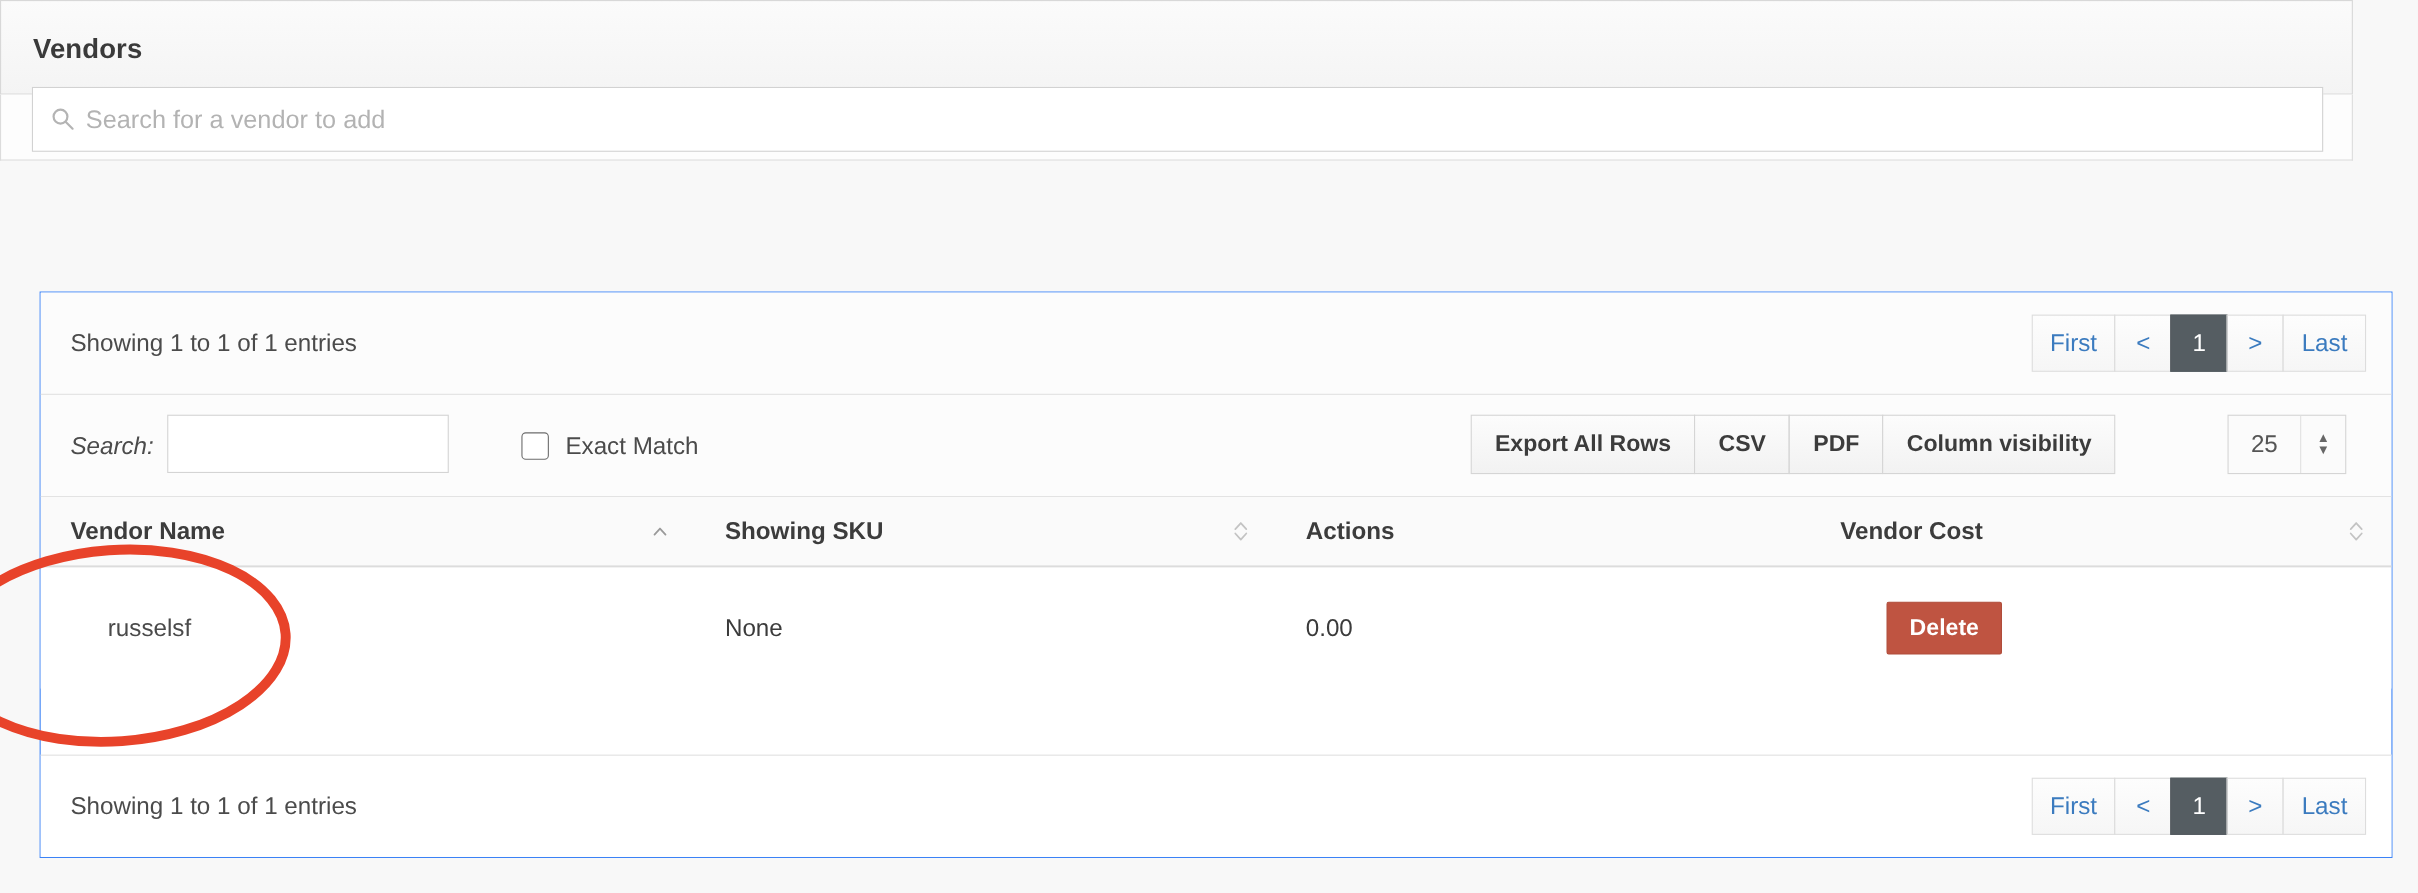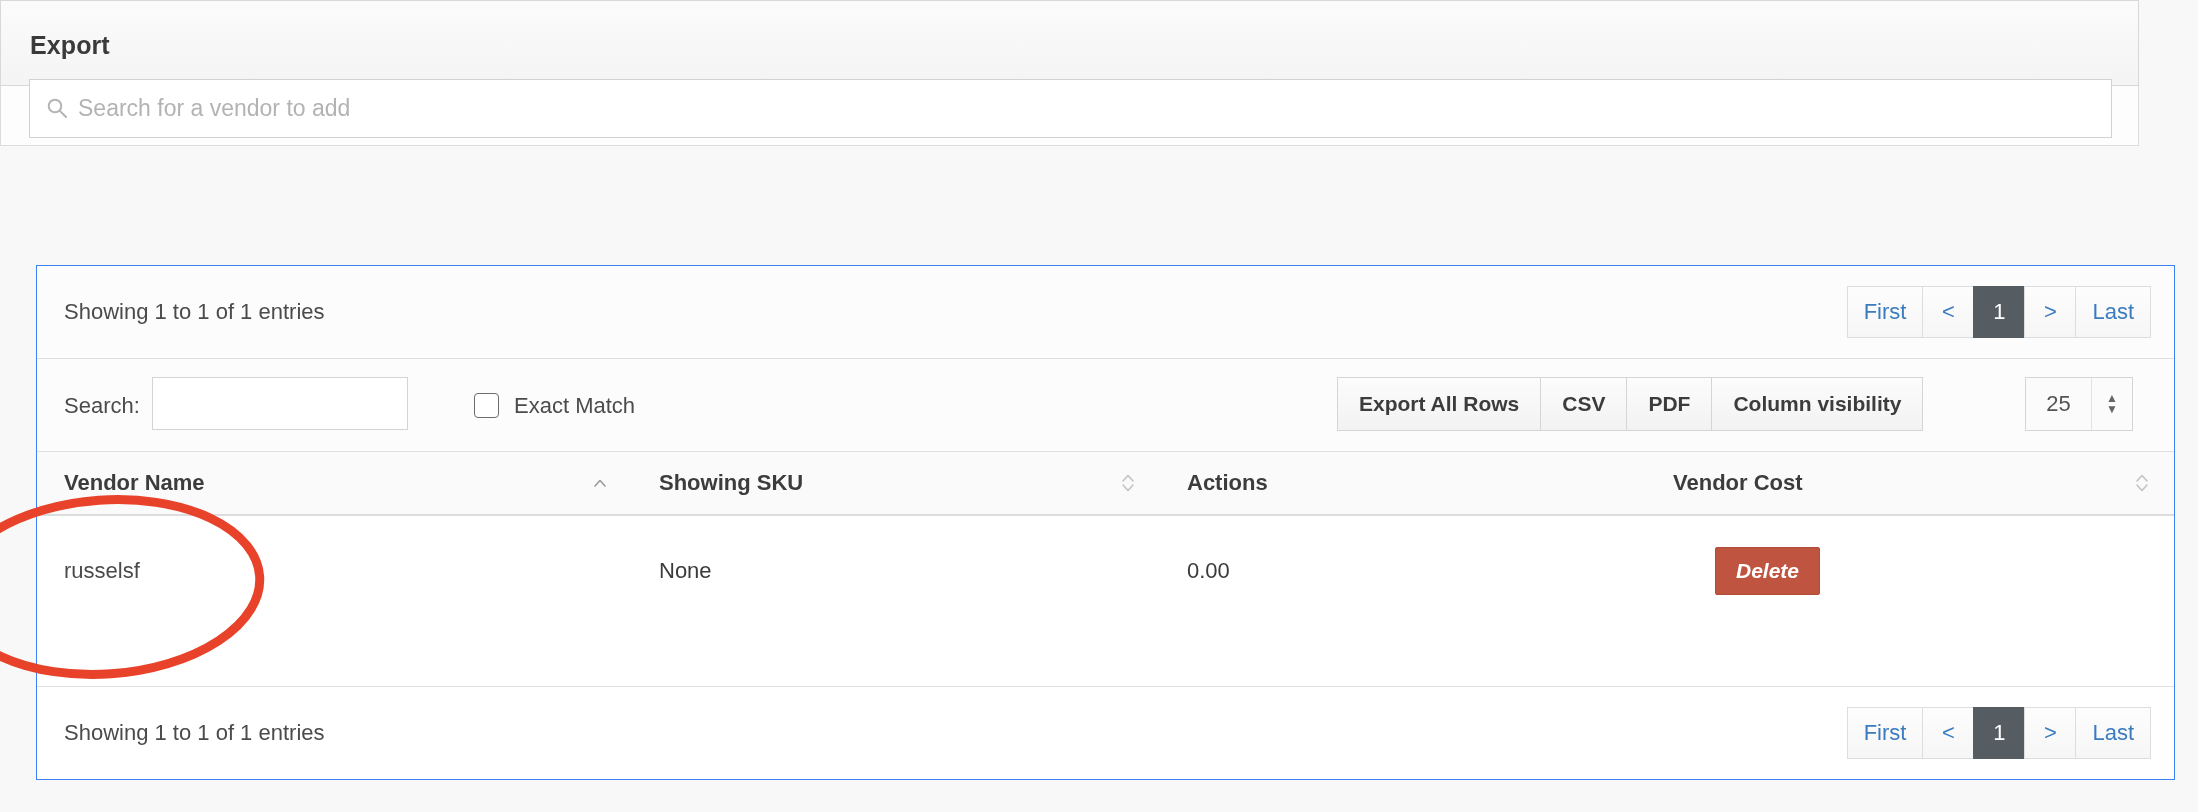--- a/index.html
+++ b/index.html
@@ -178,20 +178,21 @@
     box-sizing: border-box;
     background: #fcfcfc;
     border-bottom: 1px solid #e0e0e0;
   }
   #search-label {
     position: absolute;
     left: 27px;
     top: 34px;
     font-size: 22px;
     color: #4b4b4b;
+    font-style: italic;
   }
   #search-box {
     position: absolute;
     left: 115px;
     top: 18px;
     width: 256px;
     height: 53px;
     box-sizing: border-box;
     border: 1px solid #d4d4d4;
     background: #ffffff;
@@ -313,59 +314,58 @@
     transform: translateY(-50%);
     display: flex;
     flex-direction: column;
     align-items: center;
     color: #bfbfbf;
     line-height: 9px;
     font-size: 13px;
   }
   .sort-icon.asc { color: #9a9a9a; }
 
-  .cell-text { font-size: 22px; color: #4a4a4a; }
+  .cell-text { font-size: 22px; color: #4a4a4a; margin-left: 34px; }
   .cell-link { font-size: 22px; color: #3b3b3b; cursor: pointer; }
 
   #delete-button {
     box-sizing: border-box;
     height: 48px;
     padding: 0 20px;
     background: #bf5441;
     border: 1px solid #b04c3a;
     border-radius: 2px;
     color: #ffffff;
     font-size: 21px;
     font-weight: bold;
     font-family: "Liberation Sans", sans-serif;
     display: flex;
     align-items: center;
     justify-content: center;
     cursor: pointer;
-    font-style: italic;
   }
 
   
   #annotation-layer {
     position: absolute;
     left: 0; top: 0;
     width: 2198px;
     height: 812px;
     pointer-events: none;
   }
 </style>
 </head>
 <body>
 
 <div class="page">
 
   <div id="vendors-panel">
 
     <div id="vendors-head">
-      <div id="vendors-title">Export</div>
+      <div id="vendors-title">Vendors</div>
     </div>
 
     <div id="vendors-body">
       <div id="vendor-search-wrap">
         <span id="vendor-search-icon">
           <svg width="22" height="22" viewBox="0 0 22 22" fill="none" stroke="#b4b4b4" stroke-width="2">
             <circle cx="9" cy="9" r="6.3"></circle>
             <line x1="13.6" y1="13.6" x2="20" y2="20" stroke-linecap="round"></line>
           </svg>
         </span>

